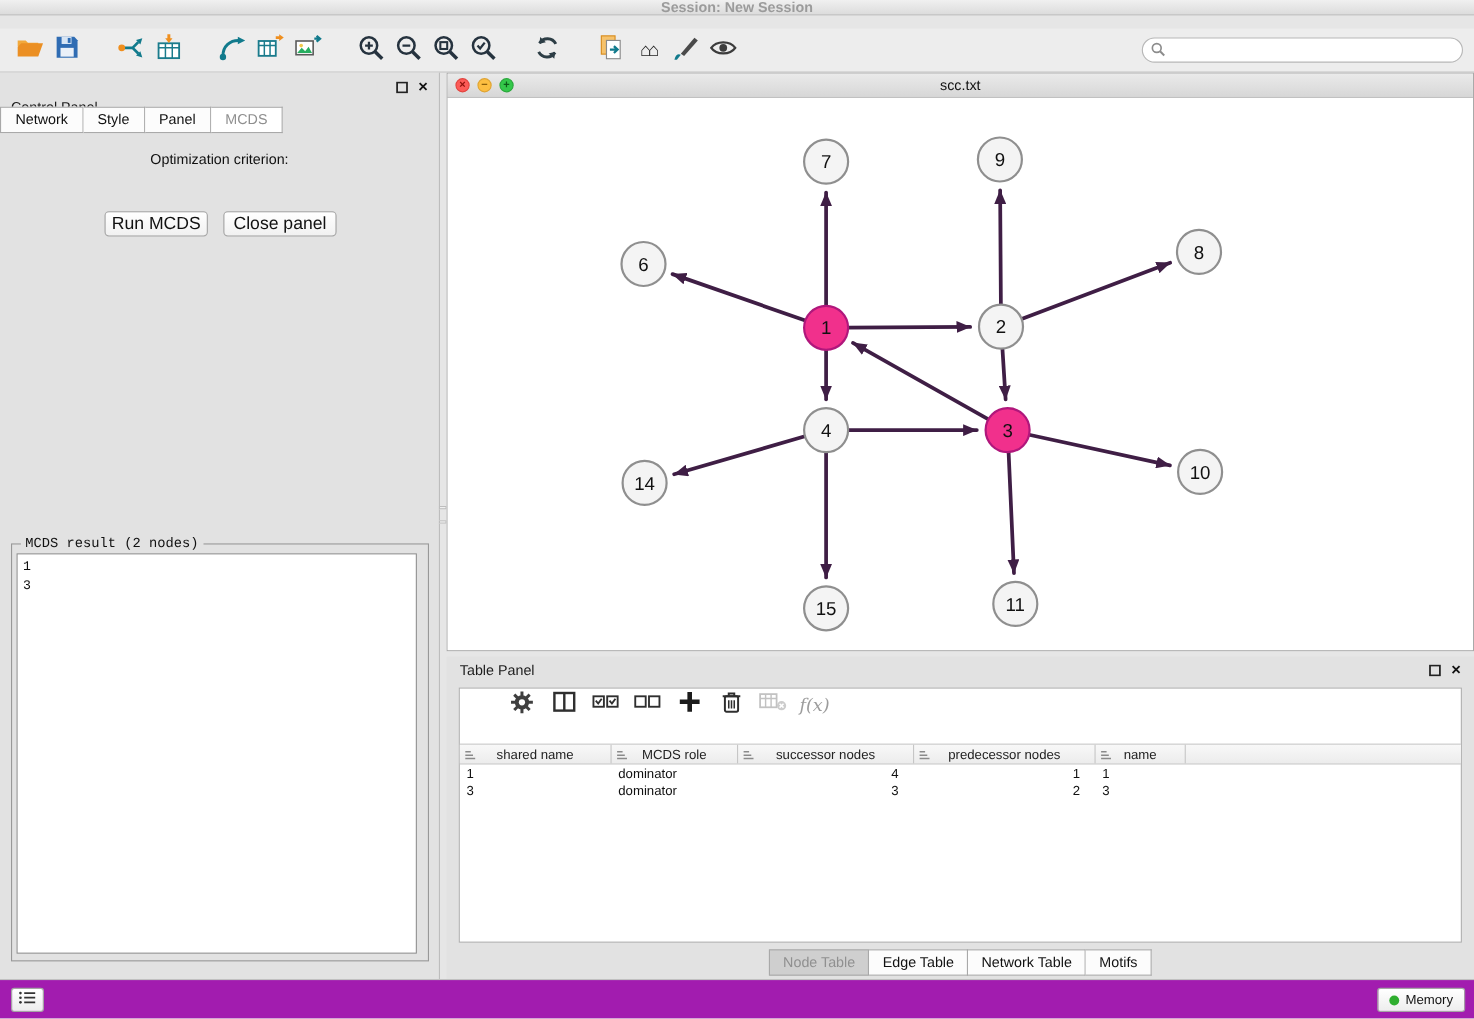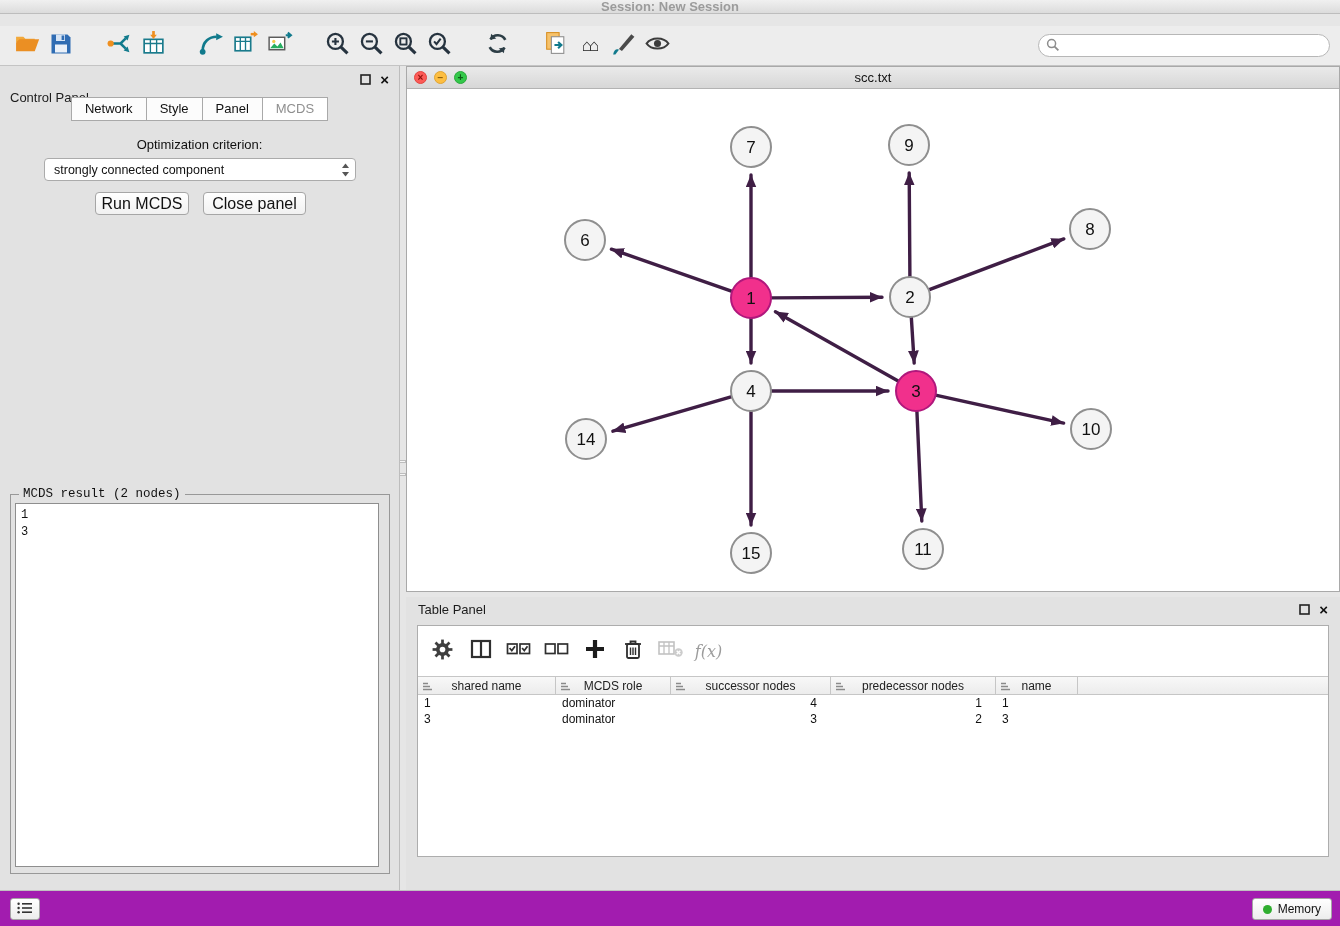--- a/index.html
+++ b/index.html
@@ -24,21 +24,21 @@
   .search-ic { position:absolute; left:8px; top:4px; }
 
   
   .control-panel { position:absolute; left:0; top:66px; width:400px; height:824px;
     background:#e2e2e2; border-right:1px solid #bdbdbd; }
   .cp-header { position:absolute; left:0; top:0; width:100%; height:26px; display:flex; align-items:center; padding:0 10px; }
   .cp-title { font-size:13px; color:#1c1c1c;margin-top:36px; }
   .panel-ctrls { margin-left:auto; display:flex; align-items:center; gap:9px; }
   .float-ic { display:inline-flex; }
   .close-ic { font-size:15px; font-weight:bold; color:#111; line-height:1; cursor:default; }
-  .cp-tabs { position:absolute; left:0; top:31px; width:100%; display:flex; justify-content:center; }
+  .cp-tabs { position:absolute; left:0; top:31px; width:100%; display:flex; }
   .cp-tab { font-size:13px; padding:3px 13px 4px; background:#fcfcfc; border:1px solid #a9a9a9; border-left:none; color:#111; }
   .cp-tab:first-child { border-left:1px solid #a9a9a9; }
   .cp-tab.selected { background:#ffffff; color:#8f8f8f; }
   .opt-label { position:absolute; left:0; top:71px; width:100%; text-align:center; font-size:13px; color:#111; }
   .dropdown { position:absolute; left:44px; top:92px; width:312px; height:23px; background:#fff;
     border:1px solid #ababab; border-radius:4px; display:flex; align-items:center; padding:0 22px 0 9px; }
   .dropdown-value { font-size:12.5px; color:#111; white-space:nowrap; }
   .dropdown-arrows { position:absolute; right:5px; top:3px; }
   .btn { position:absolute; height:23px; background:linear-gradient(#ffffff,#f1f1f1);
     border:1px solid #a6a6a6; border-radius:4px; font-size:16px; color:#111;
@@ -66,21 +66,21 @@
   .light.yellow { background:#fdbe41; border:1px solid #dfa433; color:#8a5d0a; }
   .light.green { background:#34c84a; border:1px solid #2aa83c; color:#0d5d18; }
   .nw-title { position:absolute; left:0; right:0; text-align:center; font-size:13px; color:#111; }
   .nw-canvas { position:absolute; left:0; top:22px; width:932px; height:502px; background:#fff; }
 
   
   .table-panel { position:absolute; left:406px; top:597px; width:934px; height:293px; background:#e2e2e2; }
   .tp-header { position:absolute; left:0; top:0; width:100%; height:24px; display:flex; align-items:center; padding:0 12px; }
   .tp-title { font-size:13px; color:#1c1c1c; }
   .tp-body { position:absolute; left:11px; top:28px; width:912px; height:232px; background:#fff; border:1px solid #adadad; }
-  .tp-toolbar { height:50px; display:flex; align-items:center; padding:0 10px; gap:9px; }
+  .tp-toolbar { height:50px; display:flex; align-items:flex-start; padding:0 10px; gap:9px;margin-left:32px; }
   .ttbtn { width:29px; height:29px; display:flex; align-items:center; justify-content:center; }
   .fx-label { font-size:16px; font-style:italic; font-family:"DejaVu Serif", serif; color:#9c9c9c; }
   .nt-header { display:flex; height:19px; background:linear-gradient(#f8f8f8,#ececec);
     border-top:1px solid #c6c6c6; border-bottom:1px solid #c6c6c6; }
   .th { position:relative; display:flex; align-items:center; justify-content:center;
     border-right:1px solid #c6c6c6; font-size:12px; color:#222; }
   .sort-ic { position:absolute; left:4px; top:4px; }
   .tr { display:flex; height:16px; align-items:center; }
   .td { font-size:12px; color:#111; padding:0 6px; overflow:hidden; white-space:nowrap; }
   .td.right { padding-right:14px; }
@@ -251,27 +251,20 @@
       <span class="close-ic">×</span>
     </span>
   </div>
   <div class="cp-tabs">
       <div class="cp-tab">Network</div>
       <div class="cp-tab">Style</div>
       <div class="cp-tab">Panel</div>
       <div class="cp-tab selected">MCDS</div>
     </div>
   <div class="opt-label">Optimization criterion:</div>
-  <div class="dropdown">
-    <span class="dropdown-value">strongly connected component</span>
-    <span class="dropdown-arrows"><svg width="9" height="16" viewBox="0 0 9 16">
-          <path d="M4.5 1.5 L8 6 H1 z" fill="#555"></path>
-          <path d="M4.5 14.5 L1 10 H8 z" fill="#555"></path>
-        </svg></span>
-  </div>
   <div class="btn btn-run">Run MCDS</div>
   <div class="btn btn-close">Close panel</div>
   <div class="result-fieldset">
     <span class="result-legend">MCDS result (2 nodes)</span>
     <div class="result-box">
         <div>1</div>
         <div>3</div>
       </div>
   </div>
 </div>
@@ -476,20 +469,26 @@
         </div>
         <div class="tr">
           <div class="td" style="width: 138px; text-align: left;">3</div>
           <div class="td" style="width: 115px; text-align: left;">dominator</div>
           <div class="td right" style="width: 160px; text-align: right;">3</div>
           <div class="td right" style="width: 165px; text-align: right;">2</div>
           <div class="td" style="width: 82px; text-align: left;">3</div>
         </div>
       </div>
   </div>
+  <div class="table-tabs">
+      <div class="bt-tab selected">Node Table</div>
+      <div class="bt-tab">Edge Table</div>
+      <div class="bt-tab">Network Table</div>
+      <div class="bt-tab">Motifs</div>
+    </div>
 </div>
 
 <div class="statusbar">
   <span class="list-btn">
     <span><svg width="16" height="12" viewBox="0 0 16 12">
           <circle cx="1.6" cy="1.8" r="1.2" fill="#333"></circle>
           <circle cx="1.6" cy="6" r="1.2" fill="#333"></circle>
           <circle cx="1.6" cy="10.2" r="1.2" fill="#333"></circle>
           <line x1="5" y1="1.8" x2="15" y2="1.8" stroke="#333" stroke-width="1.6"></line>
           <line x1="5" y1="6" x2="15" y2="6" stroke="#333" stroke-width="1.6"></line>

